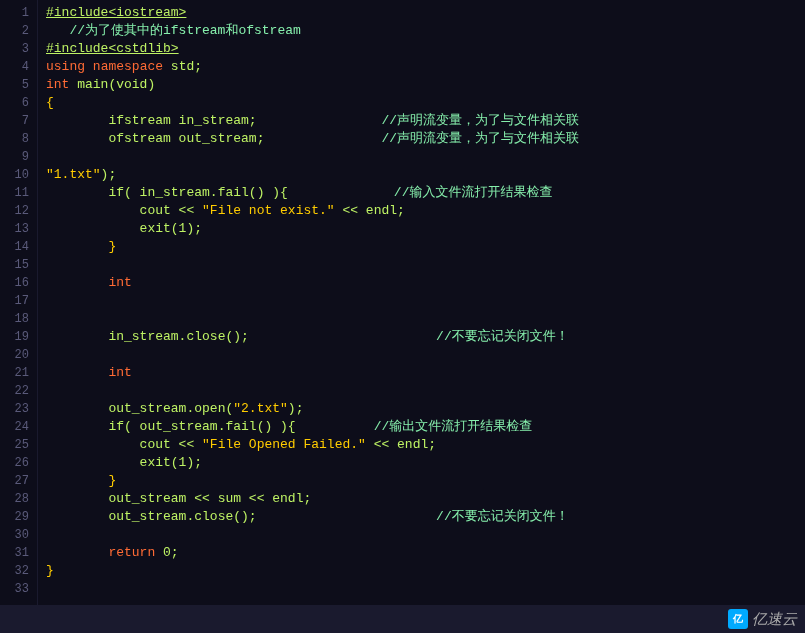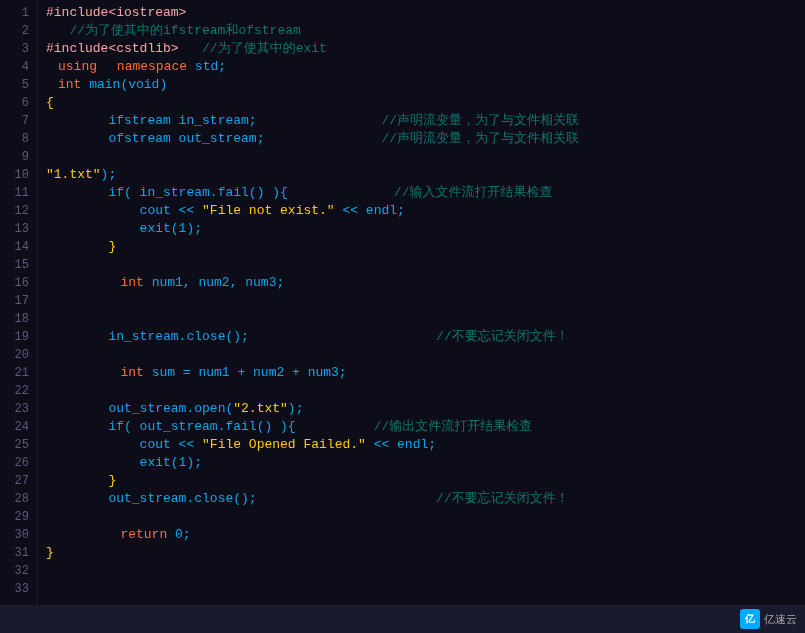--- a/index.html
+++ b/index.html
@@ -46,24 +46,24 @@
     }
     .code-line {
       height: 18px;
       line-height: 18px;
       white-space: pre;
       display: flex;
       align-items: center;
       position: relative;
     }
     
-    .c-include { color: #fca5a5; }
-    .c-comment { color: #0f766e; }
-    .c-keyword { color: #ff6b35; margin-left: 12px; }
-    .c-default { color: #0ea5e9; }
+    .c-include { color: #bef264; text-decoration: underline; }
+    .c-comment { color: #86efac; }
+    .c-keyword { color: #ff6b35; }
+    .c-default { color: #bef264; }
     .c-string { color: #ffcc00; }
     .c-brace { color: #ffcc00; }
 
     #bottom-bar {
       width: 805px;
       height: 28px;
       background: #1a1a2e;
       display: flex;
       align-items: center;
       justify-content: flex-end;
@@ -81,22 +81,23 @@
       border-radius: 3px;
       display: flex;
       align-items: center;
       justify-content: center;
       font-size: 10px;
       color: white;
       font-weight: bold;
     }
     #watermark-text {
       color: #aaa;
-      font-size: 11px;
+      font-size: 15px;
       font-family: Arial, sans-serif;
+      font-style: italic;
     }
   </style>
 </head>
 <body>
 
 <div id="code-editor">
   <div id="line-numbers">
       <span class="line-num">1</span>
       <span class="line-num">2</span>
       <span class="line-num">3</span>
@@ -127,45 +128,46 @@
       <span class="line-num">28</span>
       <span class="line-num">29</span>
       <span class="line-num">30</span>
       <span class="line-num">31</span>
       <span class="line-num">32</span>
       <span class="line-num">33</span>
     </div>
   <div id="code-area">
       <div class="code-line"><span class="c-include">#include&lt;iostream&gt;</span></div>
       <div class="code-line"><span class="c-default">   </span><span class="c-comment">//为了使其中的ifstream和ofstream</span></div>
-      <div class="code-line"><span class="c-include">#include&lt;cstdlib&gt;</span><span class="c-default">   </span><span class="c-comment">//为了使其中的exit</span></div>
+      <div class="code-line"><span class="c-include">#include&lt;cstdlib&gt;</span><span class="c-default">   </span></div>
       <div class="code-line"><span class="c-keyword">using</span><span class="c-default"> </span><span class="c-keyword">namespace</span><span class="c-default"> std;</span></div>
       <div class="code-line"><span class="c-keyword">int</span><span class="c-default"> main(void)</span></div>
       <div class="code-line" style="position: relative;"><span class="c-brace">{</span></div>
       <div class="code-line"><span class="c-default">        ifstream in_stream;</span><span class="c-default">                </span><span class="c-comment">//声明流变量，为了与文件相关联</span></div>
       <div class="code-line"><span class="c-default">        ofstream out_stream;</span><span class="c-default">               </span><span class="c-comment">//声明流变量，为了与文件相关联</span></div>
       <div class="code-line"></div>
       <div class="code-line"><span class="c-string">"1.txt"</span><span class="c-default">);</span></div>
       <div class="code-line" style="position: relative; gap: 14px;"><span class="c-default">        if( in_stream.fail() ){</span><span class="c-default">          </span><span class="c-comment">//输入文件流打开结果检查</span></div>
       <div class="code-line"><span class="c-default">            cout &lt;&lt; </span><span class="c-string">"File not exist."</span><span class="c-default"> &lt;&lt; endl;</span></div>
       <div class="code-line"><span class="c-default">            exit(1);</span></div>
       <div class="code-line"><span class="c-brace">        }</span></div>
       <div class="code-line"></div>
-      <div class="code-line"><span class="c-keyword">        int</span><span class="c-default"> num1, num2, num3;</span></div>
+      <div class="code-line"><span class="c-keyword">        int</span></div>
       <div class="code-line"></div>
       <div class="code-line"></div>
       <div class="code-line"><span class="c-default">        in_stream.close();</span><span class="c-default">                        </span><span class="c-comment">//不要忘记关闭文件！</span></div>
       <div class="code-line"></div>
-      <div class="code-line"><span class="c-keyword">        int</span><span class="c-default"> sum = num1 + num2 + num3;</span></div>
+      <div class="code-line"><span class="c-keyword">        int</span></div>
       <div class="code-line"></div>
       <div class="code-line"><span class="c-default">        out_stream.open(</span><span class="c-string">"2.txt"</span><span class="c-default">);</span></div>
       <div class="code-line" style="position: relative;"><span class="c-default">        if( out_stream.fail() ){</span><span class="c-default">          </span><span class="c-comment">//输出文件流打开结果检查</span></div>
       <div class="code-line"><span class="c-default">            cout &lt;&lt; </span><span class="c-string">"File Opened Failed."</span><span class="c-default"> &lt;&lt; endl;</span></div>
       <div class="code-line"><span class="c-default">            exit(1);</span></div>
       <div class="code-line"><span class="c-brace">        }</span></div>
+      <div class="code-line"><span class="c-default">        out_stream &lt;&lt; sum &lt;&lt; endl;</span></div>
       <div class="code-line"><span class="c-default">        out_stream.close();</span><span class="c-default">                       </span><span class="c-comment">//不要忘记关闭文件！</span></div>
       <div class="code-line"></div>
       <div class="code-line"><span class="c-keyword">        return</span><span class="c-default"> 0;</span></div>
       <div class="code-line"><span class="c-brace">}</span></div>
     </div>
 </div>
 
 <div id="bottom-bar">
   <div id="watermark">
     <div id="watermark-logo">亿</div>

